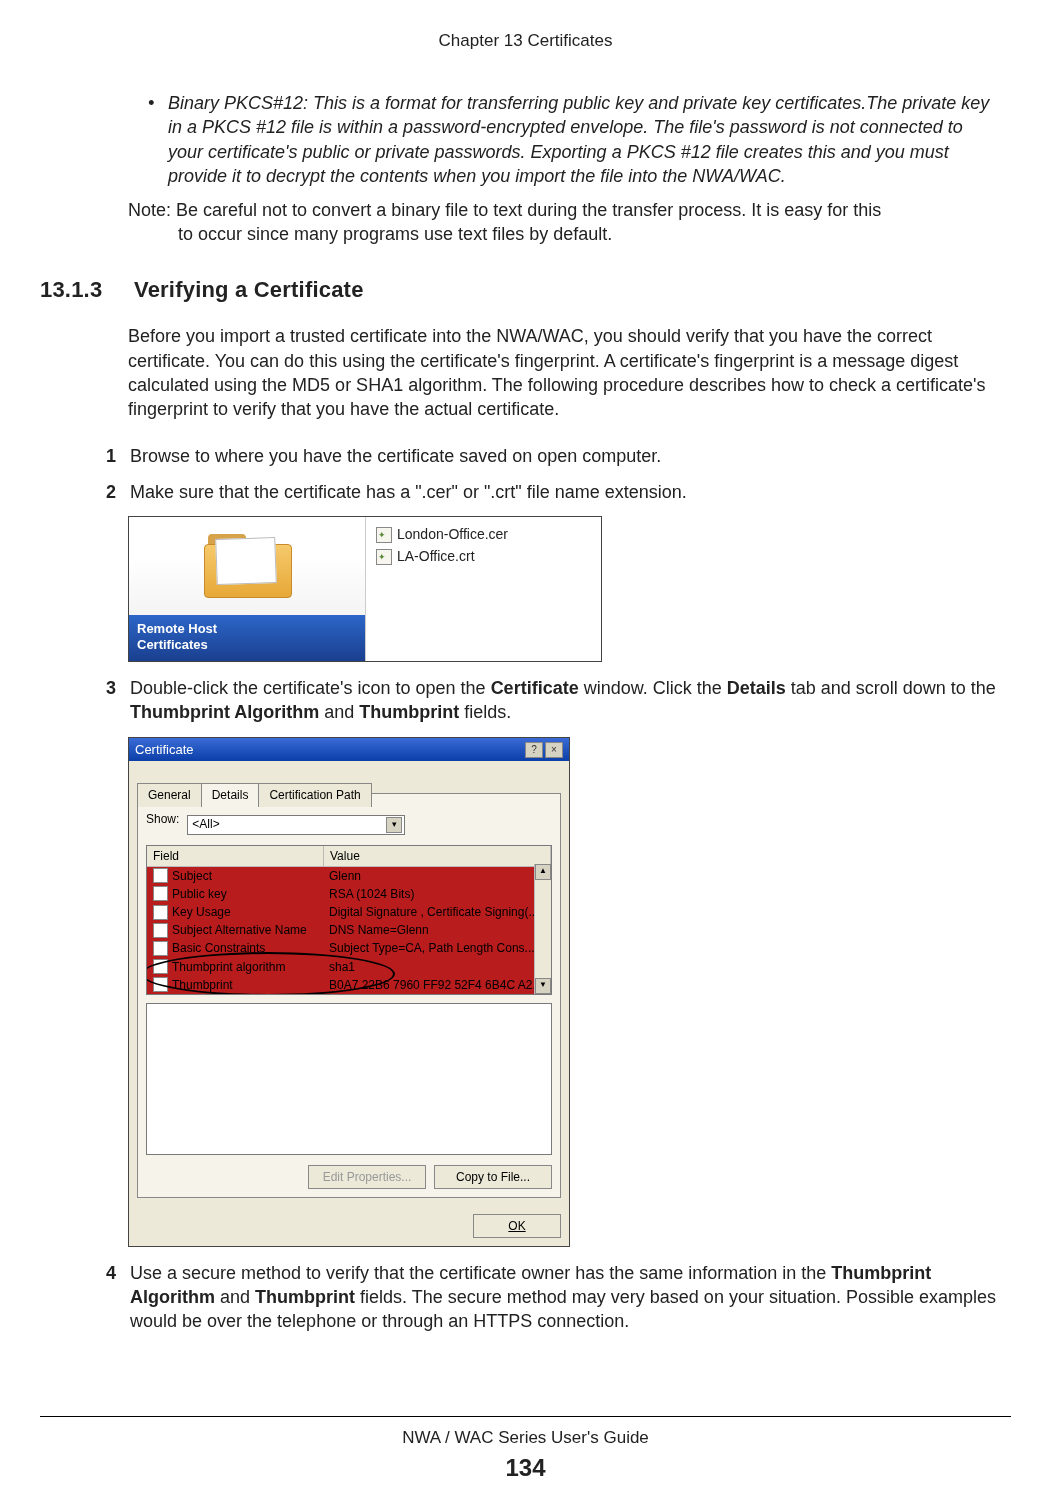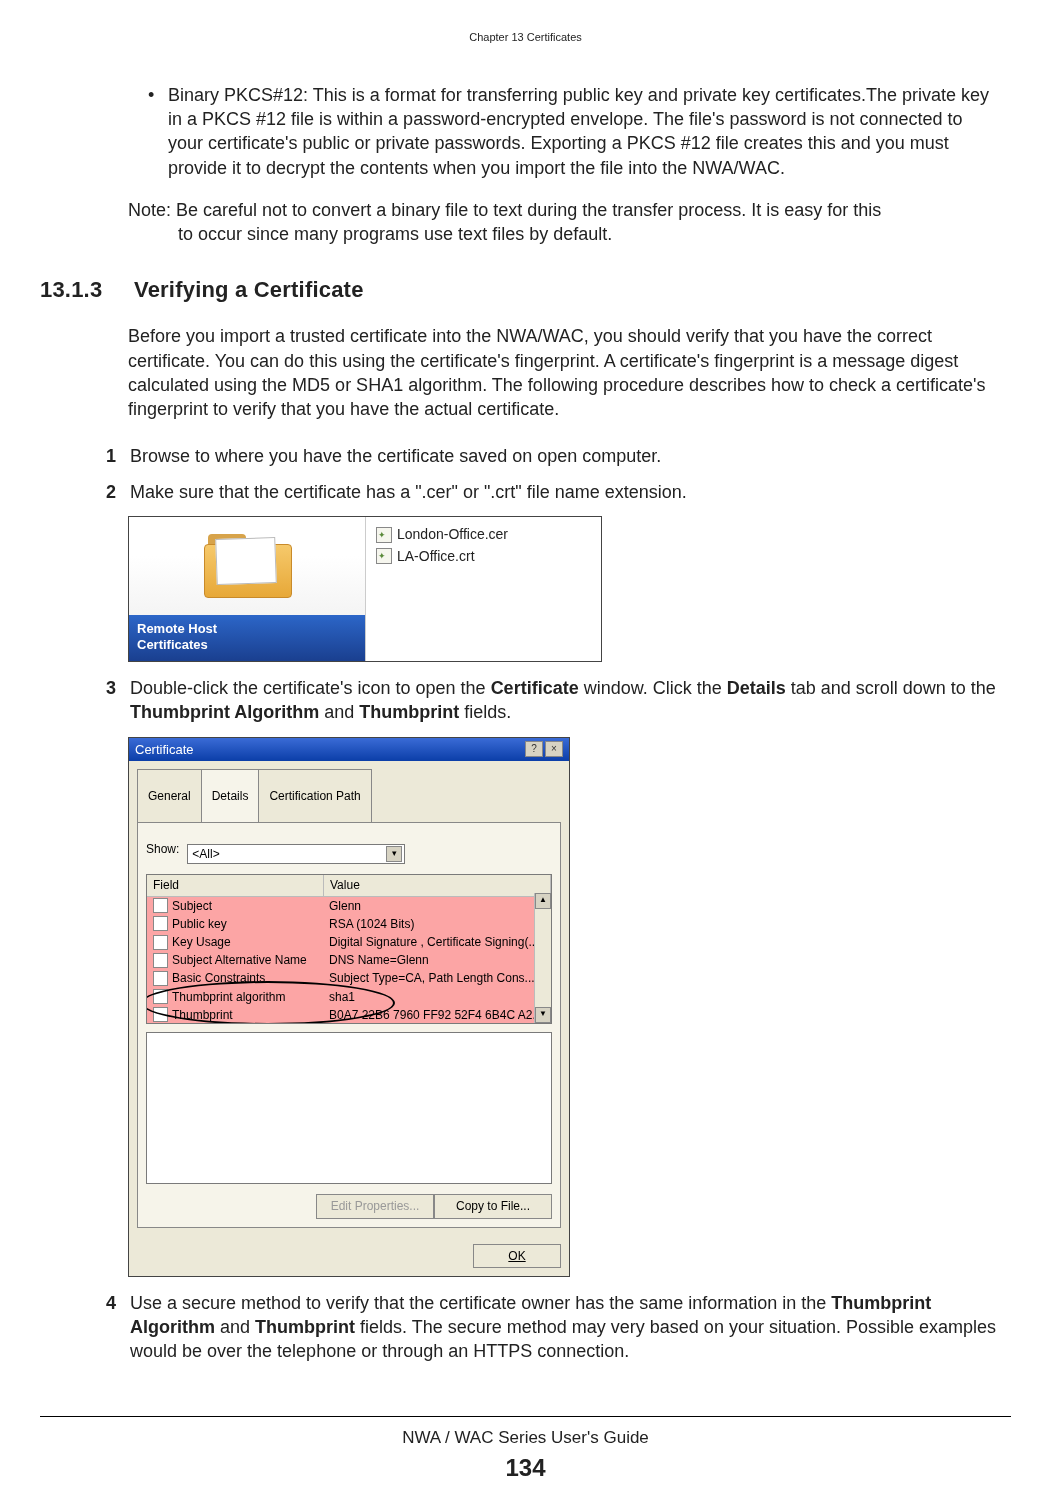--- a/index.html
+++ b/index.html
@@ -16,30 +16,31 @@
     }
     .page {
       position: relative;
       width: 1051px;
       height: 1508px;
       box-sizing: border-box;
       padding: 30px 40px 0 40px;
     }
     .header {
       text-align: center;
-      font-size: 11px;
+      font-size: 17px;
       margin-bottom: 38px;
     }
     .content {
       padding: 0 0 0 0;
     }
     ul.bulleted {
-      margin: 0 0 18px 0;
+      margin: 0 0 10px 0;
       padding-left: 108px;
       list-style: none;
+      font-style: italic;
     }
     ul.bulleted li {
       position: relative;
       padding-left: 20px;
       padding-right: 10px;
     }
     ul.bulleted li::before {
       content: "•";
       position: absolute;
       left: 0;
@@ -199,27 +200,27 @@
       text-align: center;
       line-height: 14px;
       border: 1px solid #888;
     }
     .tab-strip {
       display: flex;
       padding: 8px 8px 0 8px;
       gap: 0;
     }
     .tab {
-      padding: 18px 10px;
+      padding: 3px 10px;
       border: 1px solid #888;
       border-bottom: none;
       background: #ece9d8;
       margin-right: -1px;
       position: relative;
-      top: 0;
+      top: 14px;
     }
     .tab.active {
       background: #f6f4ea;
       z-index: 2;
     }
     .tab-body {
       margin: 0 8px 8px 8px;
       border: 1px solid #888;
       background: #f6f4ea;
       padding: 10px 8px 8px 8px;
@@ -244,21 +245,21 @@
     .combo .arrow {
       width: 14px; height: 14px;
       background: #d7d3c3;
       border: 1px solid #888;
       text-align: center;
       font-size: 9px;
       line-height: 12px;
     }
     .details-list {
       border: 1px solid #7a7a7a;
-      background: #fca5a5;
+      background: #b91c1c;
       height: 148px;
       overflow: hidden;
       position: relative;
     }
     .dl-header, .dl-row {
       display: flex;
     }
     .dl-header {
       background: #ece9d8;
       border-bottom: 1px solid #bbb;
@@ -309,21 +310,21 @@
     }
     .big-box {
       border: 1px solid #7a7a7a;
       background: #fff;
       height: 150px;
       margin-top: 8px;
     }
     .btn-row {
       display: flex;
       justify-content: flex-end;
-      gap: 0;
+      gap: 8px;
       margin-top: 10px;
     }
     .winbtn {
       min-width: 100px;
       text-align: center;
       padding: 3px 8px;
       background: #ece9d8;
       border: 1px solid #888;
       font-size: 12px;
     }

